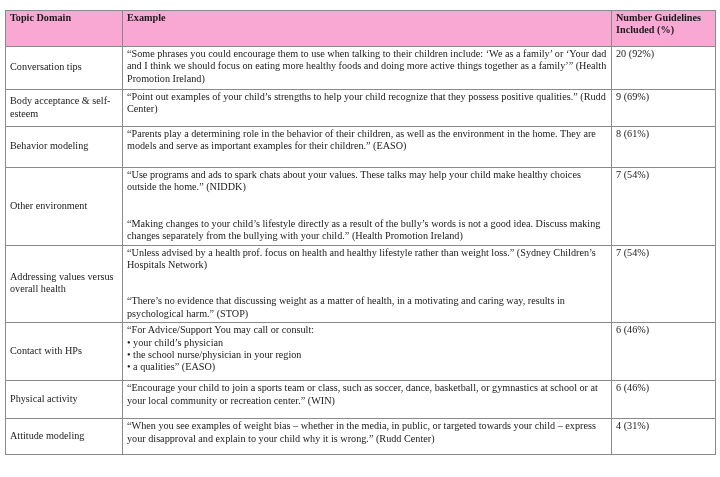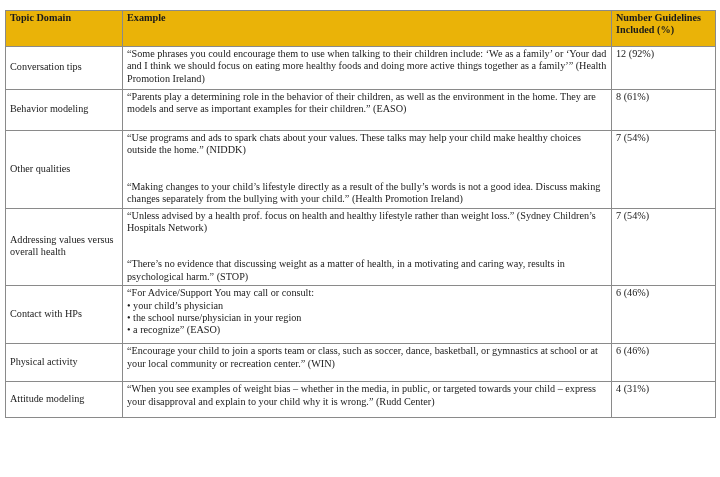--- a/index.html
+++ b/index.html
@@ -11,21 +11,21 @@
     border: 1.5px solid #7a7a7a;
     font-size: 10.2px; line-height: 12.4px;
   }
   table.guide col.c1 { width: 117px; }
   table.guide col.c2 { width: 489px; }
   table.guide col.c3 { width: 104px; }
   table.guide th, table.guide td {
     border: 1px solid #8a8a8a; padding: 1px 4px 2px 4px; text-align: left;
   }
   table.guide th {
-    background: #eab308; font-weight: bold; vertical-align: top;
+    background: #f9a8d4; font-weight: bold; vertical-align: top;
     height: 32px; line-height: 11.6px;
   }
   table.guide td.topic { vertical-align: middle; }
   table.guide td.example { vertical-align: top; border-radius: 11px; }
   table.guide td.count { vertical-align: top; }
   .para { display: block; }
   .para + .para { margin-top: 24px; }
   .bullet { display: block; }
 </style>
 </head>
@@ -43,52 +43,59 @@
       <th>Example</th>
       <th>Number Guidelines Included (%)</th>
     </tr>
   </thead>
   <tbody>
     <tr style="height:43px">
       <td class="topic">Conversation tips</td>
       <td class="example">
         <span class="para">“Some phrases you could encourage them to use when talking to their children include: ‘We as a family’ or ‘Your dad and I think we should focus on eating more healthy foods and doing more active things together as a family’” (Health Promotion Ireland)</span>
       </td>
-      <td class="count">12 (92%)</td>
+      <td class="count">20 (92%)</td>
+    </tr>
+    <tr style="height:37px">
+      <td class="topic">Body acceptance &amp; self-esteem</td>
+      <td class="example">
+        <span class="para">“Point out examples of your child’s strengths to help your child recognize that they possess positive qualities.” (Rudd Center)</span>
+      </td>
+      <td class="count">9 (69%)</td>
     </tr>
     <tr style="height:41px">
       <td class="topic">Behavior modeling</td>
       <td class="example">
         <span class="para">“Parents play a determining role in the behavior of their children, as well as the environment in the home. They are models and serve as important examples for their children.” (EASO)</span>
       </td>
       <td class="count">8 (61%)</td>
     </tr>
     <tr style="height:73px">
-      <td class="topic">Other qualities</td>
+      <td class="topic">Other environment</td>
       <td class="example">
         <span class="para">“Use programs and ads to spark chats about your values. These talks may help your child make healthy choices outside the home.” (NIDDK)</span>
         <span class="para">“Making changes to your child’s lifestyle directly as a result of the bully’s words is not a good idea. Discuss making changes separately from the bullying with your child.” (Health Promotion Ireland)</span>
       </td>
       <td class="count">7 (54%)</td>
     </tr>
     <tr style="height:74px">
       <td class="topic">Addressing values versus overall health</td>
       <td class="example">
         <span class="para">“Unless advised by a health prof. focus on health and healthy lifestyle rather than weight loss.” (Sydney Children’s Hospitals Network)</span>
         <span class="para">“There’s no evidence that discussing weight as a matter of health, in a motivating and caring way, results in psychological harm.” (STOP)</span>
       </td>
       <td class="count">7 (54%)</td>
     </tr>
     <tr style="height:58px">
       <td class="topic">Contact with HPs</td>
       <td class="example">
         <span class="bullet">“For Advice/Support You may call or consult:</span>
         <span class="bullet">• your child’s physician</span>
         <span class="bullet">• the school nurse/physician in your region</span>
-        <span class="bullet">• a recognize” (EASO)</span>
+        <span class="bullet">• a qualities” (EASO)</span>
       </td>
       <td class="count">6 (46%)</td>
     </tr>
     <tr style="height:38px">
       <td class="topic">Physical activity</td>
       <td class="example">
         <span class="para">“Encourage your child to join a sports team or class, such as soccer, dance, basketball, or gymnastics at school or at your local community or recreation center.” (WIN)</span>
       </td>
       <td class="count">6 (46%)</td>
     </tr>

